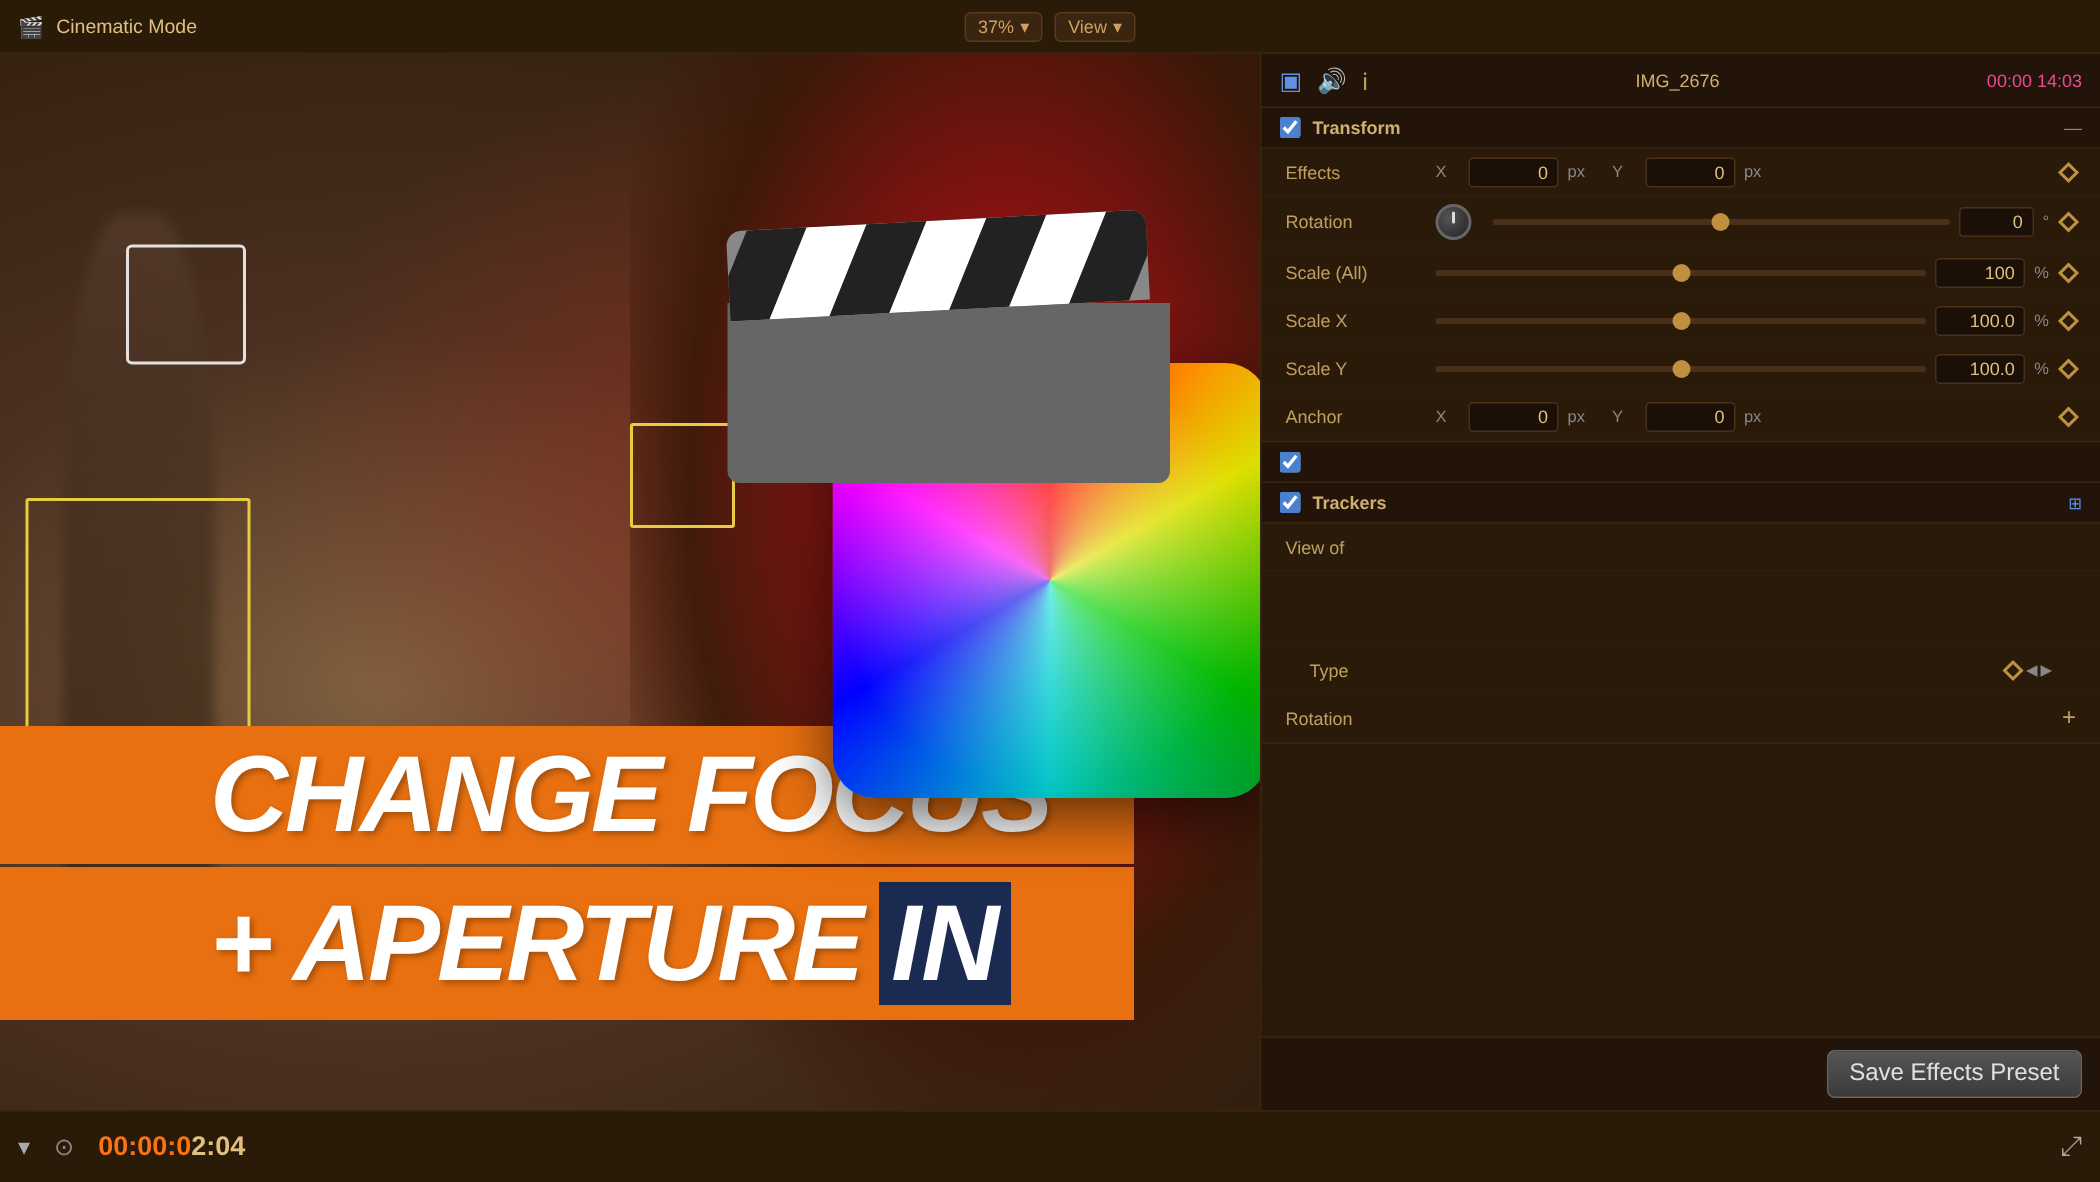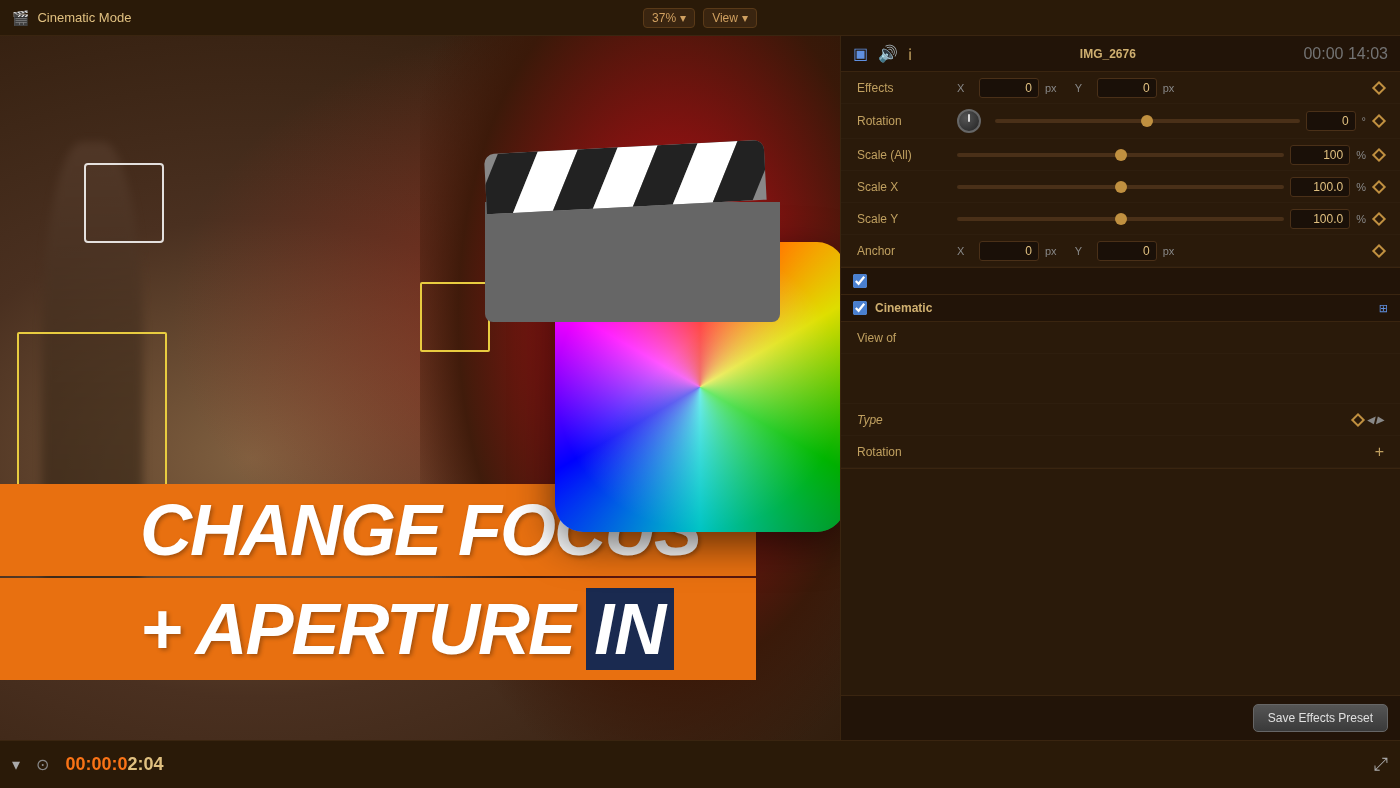--- a/index.html
+++ b/index.html
@@ -284,26 +284,26 @@
       cursor: pointer;
     }
 
     .panel-icon.active {
       color: #6090e0;
     }
 
     .clip-name {
       color: #d0b070;
       font-size: 12px;
-      font-weight: 700;
+      font-weight: 400;
     }
 
     .timecode-top {
-      color: #737373;
-      font-size: 16px;
+      color: #ec4899;
+      font-size: 12px;
     }
 
     
     .inspector {
       flex: 1;
       overflow-y: auto;
       padding: 0;
     }
 
     .section-header {
@@ -447,42 +447,41 @@
       display: flex;
       justify-content: flex-end;
       align-items: center;
     }
 
     .save-preset-btn {
       background: linear-gradient(180deg, #555 0%, #3a3a3a 100%);
       border: 1px solid #666;
       border-radius: 5px;
       color: #e0e0e0;
-      font-size: 12px;
+      font-size: 16px;
       padding: 6px 14px;
       cursor: pointer;
     }
 
     .depth-row {
       display: flex;
       align-items: center;
       padding: 5px 16px;
       border-bottom: 1px solid #2e1e0e;
       min-height: 32px;
       color: #c0a060;
       font-size: 12px;
     }
 
     .type-row {
       display: flex;
       align-items: center;
-      padding: 5px 16px;
+      padding: 5px 32px;
       border-bottom: 1px solid #2e1e0e;
       min-height: 32px;
-      font-style: italic;
     }
 
     .trackers-row {
       display: flex;
       align-items: center;
       padding: 5px 16px;
       border-bottom: 1px solid #2e1e0e;
       min-height: 32px;
     }
 
@@ -595,20 +594,25 @@
         <span class="panel-icon active">▣</span>
         <span class="panel-icon">🔊</span>
         <span class="panel-icon">ℹ</span>
       </div>
       <span class="clip-name">IMG_2676</span>
       <span class="timecode-top">00:00 14:03</span>
     </div>
 
     <div class="inspector">
 
+      <div class="section-header">
+        <input type="checkbox" class="section-checkbox" checked="" style="">
+        <span class="section-title">Transform</span>
+        <span class="section-dash">—</span>
+      </div>
 
       <div class="section-content">
 
         <div class="inspector-row">
           <span class="row-label">Effects</span>
           <div class="row-control">
             <span class="axis-label">X</span>
             <input type="text" class="num-input" value="0" style="">
             <span class="unit-label">px</span>
             <span class="axis-label" style="margin-left:12px;">Y</span>
@@ -681,21 +685,21 @@
         </div>
       </div>
 
 
       <div class="section-header">
         <input type="checkbox" class="section-checkbox" checked="" style="">
       </div>
 
       <div class="section-header">
         <input type="checkbox" class="section-checkbox" checked="" style="">
-        <span class="section-title">Cinematic</span>
+        <span class="section-title">Trackers</span>
         <span style="color:#6090e0; font-size:11px; margin-left:auto;">⊞</span>
       </div>
 
       <div class="section-content">
 
         <div class="depth-row">
           <span>View of</span>
         </div>
 
         <div style="height:50px; border-bottom:1px solid #2e1e0e;"></div>

